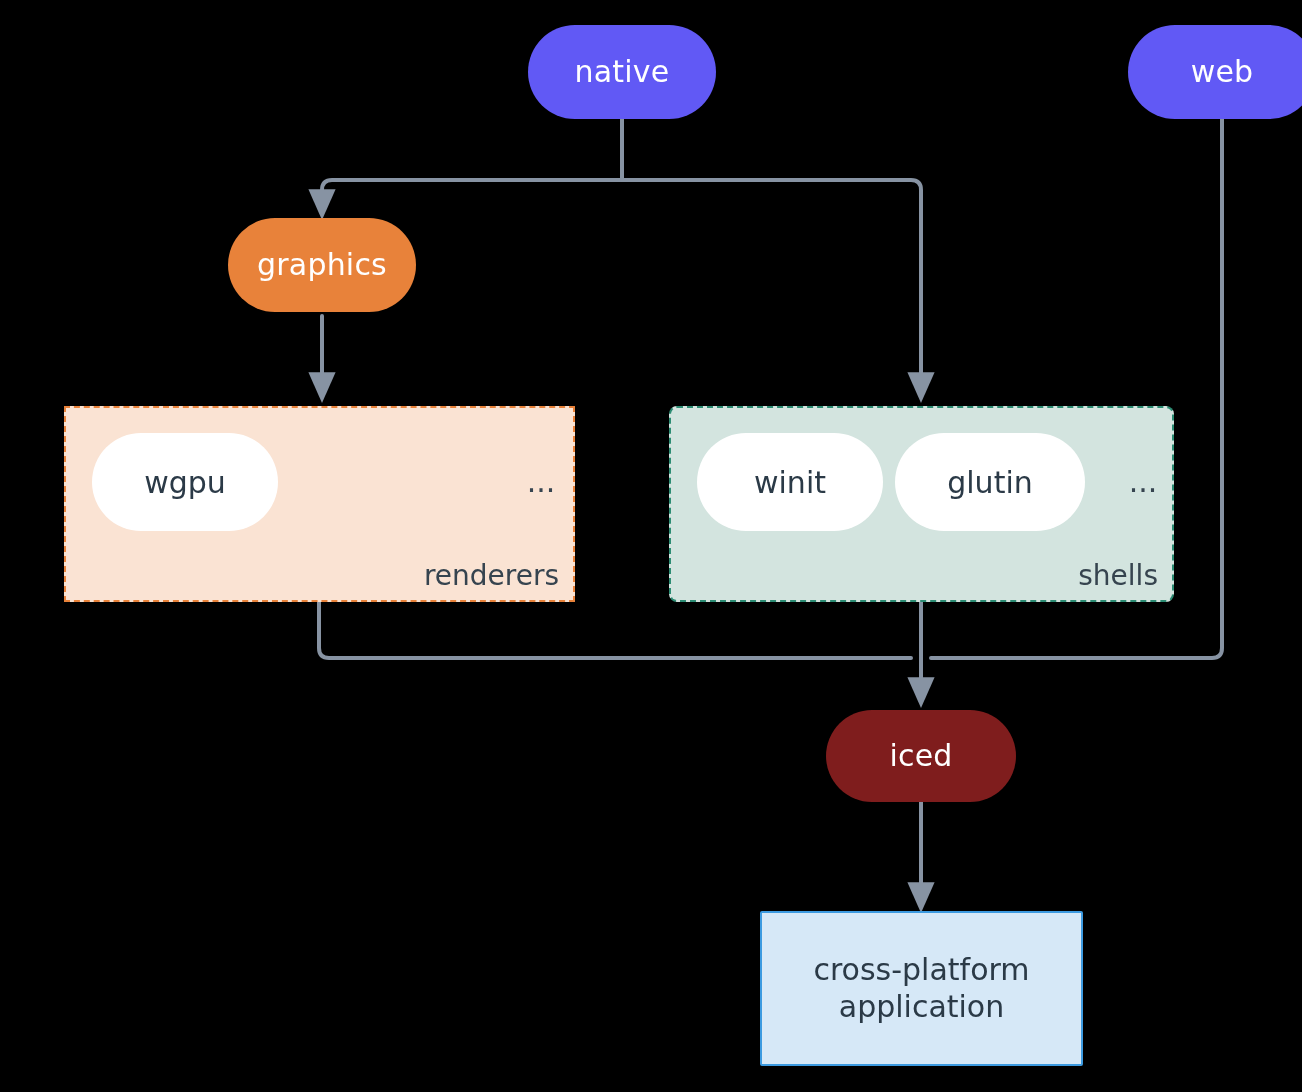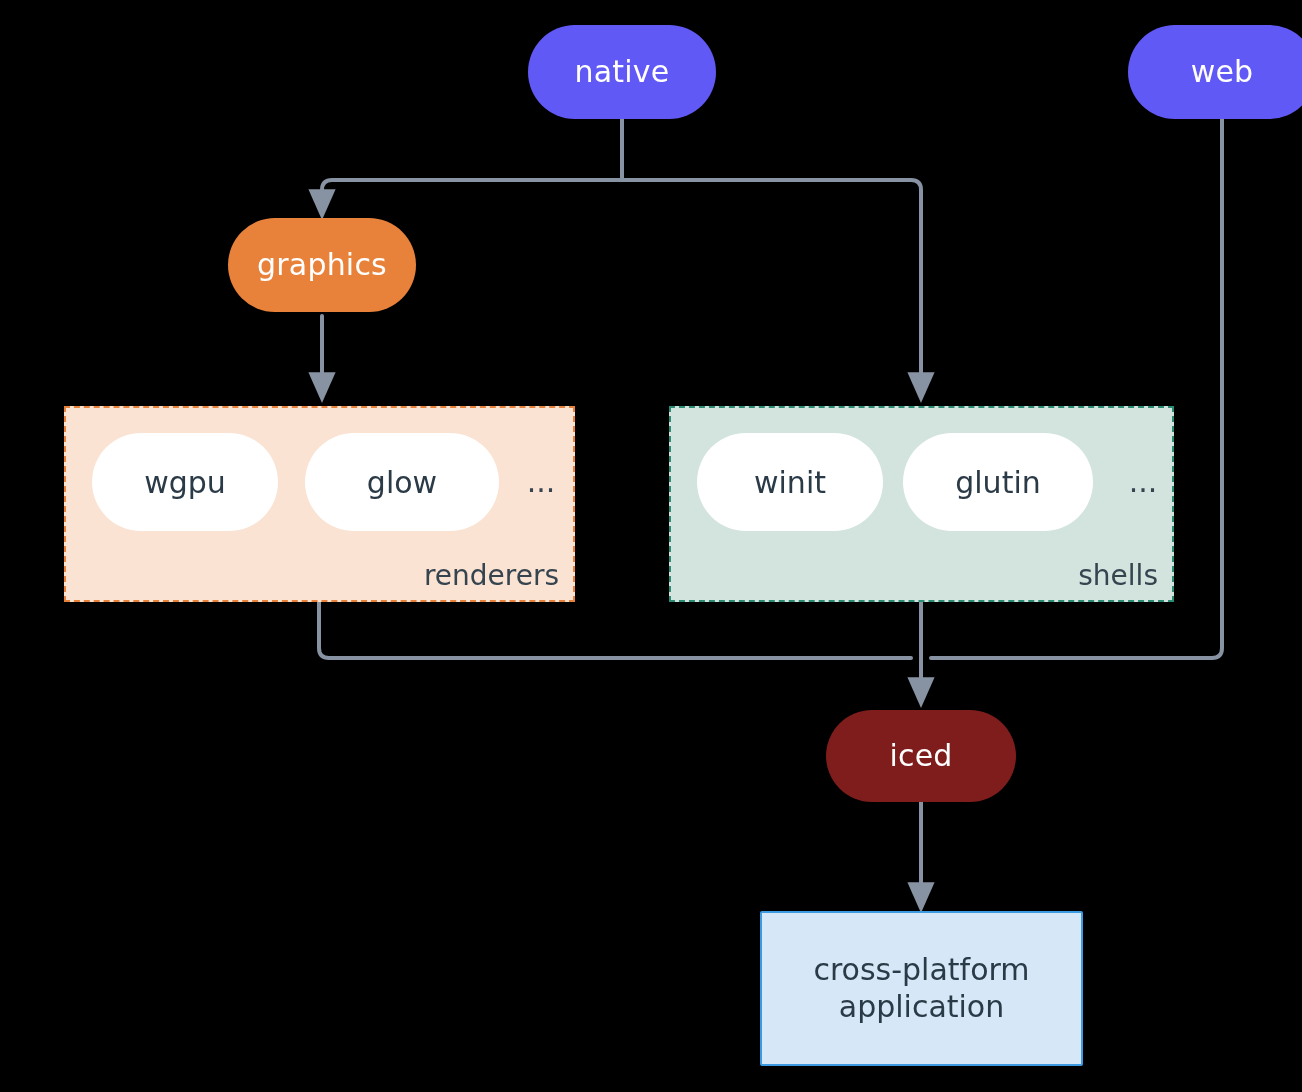--- a/index.html
+++ b/index.html
@@ -149,38 +149,35 @@
   <div class="node pill pill-graphics" style="left:188px; top:218px; width:188px; height:94px;">
     <span>graphics</span>
   </div>
 
   <div class="group group-renderers" style="left:24px; top:406px; width:511px; height:196px;padding-left:44px;">
 
     <div class="leaf" style="left:26px; top:25px; width:186px; height:98px;">
       <span>wgpu</span>
     </div>
 
-    <div class="leaf" style="left:239px; top:25px; width:194px; height:98px;">
-      <span>glow</span>
-    </div>
 
     <div class="ellipsis" style="left:455px; top:58px; width:40px; height:32px;">
       <span>...</span>
     </div>
 
     <div class="group-label">renderers</div>
   </div>
 
-  <div class="group group-shells" style="left:629px; top:406px; width:505px; height:196px;">
+  <div class="group group-shells" style="left:629px; top:406px; width:505px; height:196px;border-radius:8px;">
 
     <div class="leaf" style="left:26px; top:25px; width:186px; height:98px;">
       <span>winit</span>
     </div>
 
-    <div class="leaf" style="left:232px; top:25px; width:190px; height:98px;">
+    <div class="leaf" style="left:224px; top:25px; width:190px; height:98px;">
       <span>glutin</span>
     </div>
 
     <div class="ellipsis" style="left:452px; top:58px; width:40px; height:32px;">
       <span>...</span>
     </div>
 
     <div class="group-label">shells</div>
   </div>
 

